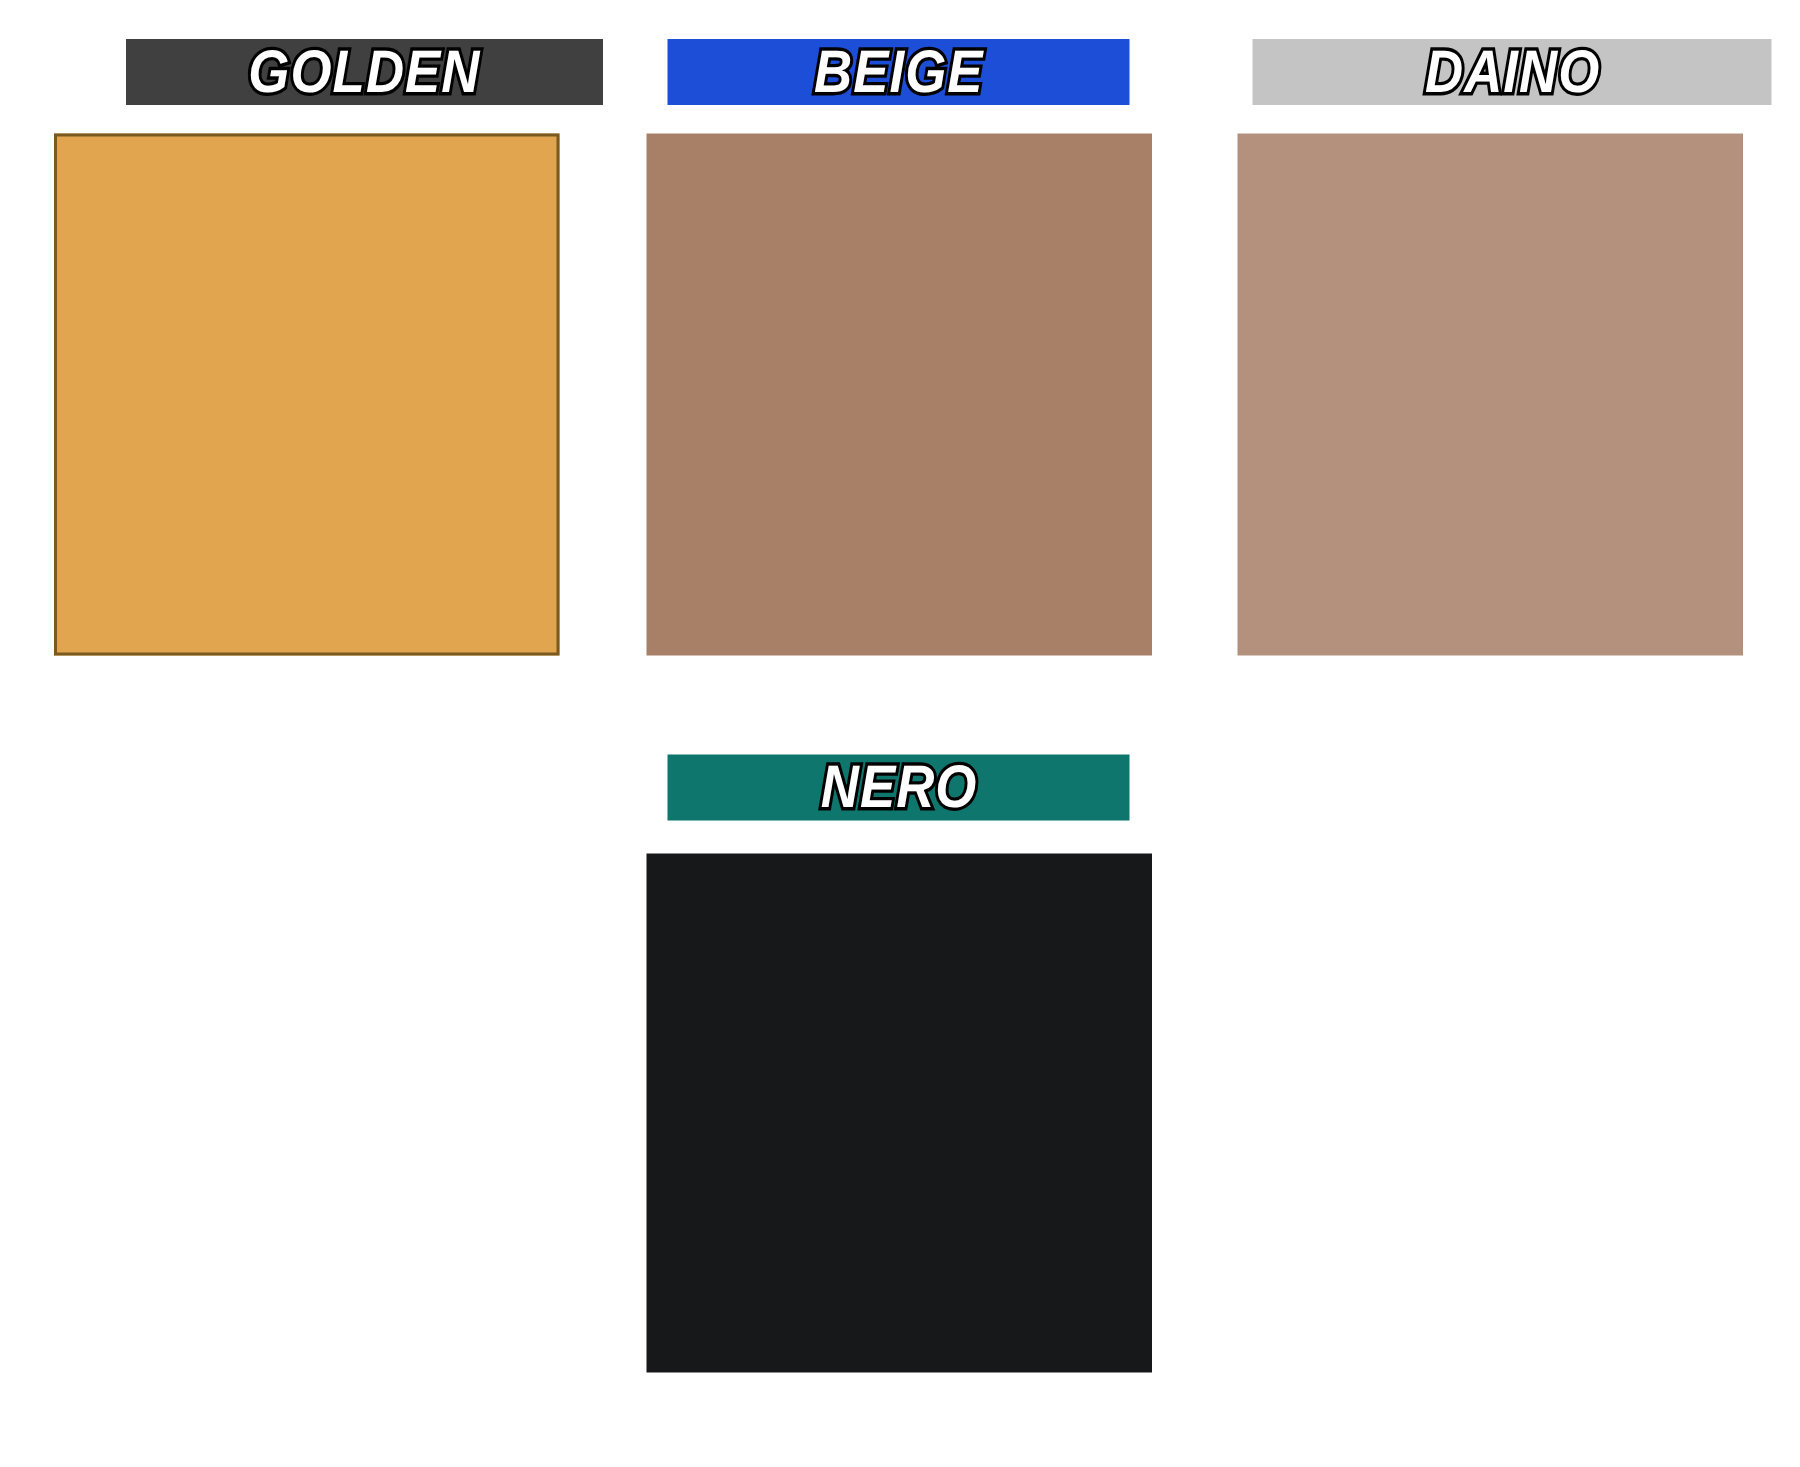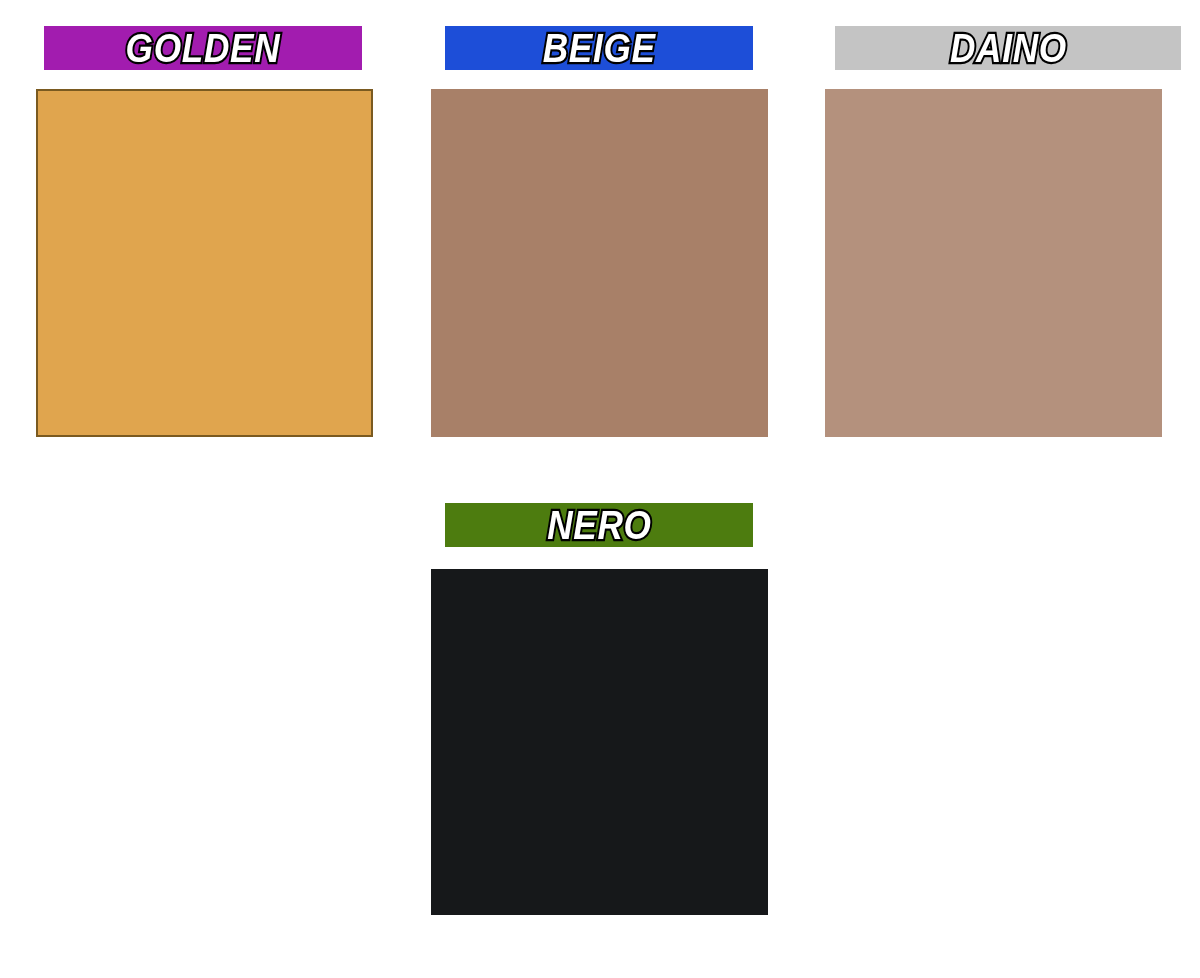--- a/index.html
+++ b/index.html
@@ -97,40 +97,40 @@
     left: 431px; top: 569px;
     width: 337px; height: 346px;
   }
 </style>
 </head>
 <body style="background-color: rgb(255, 255, 255);">
 
 <div class="board">
 
   <div class="swatch-group" id="group-golden">
-    <div class="label-bar" style="background-color: #a21caf;">
+    <div class="label-bar" style="background-color: #404040; margin-left: 40px;">
       <span class="label-text" style="color: rgb(255, 255, 255); -webkit-text-stroke: 4.5px rgb(0, 0, 0);">GOLDEN</span>
     </div>
     <div class="color-tile" id="tile-golden" style="background-color: rgb(224, 165, 78); border: 2px solid rgb(122, 90, 32);"></div>
   </div>
 
   <div class="swatch-group" id="group-beige">
     <div class="label-bar" style="background-color: #1d4ed8;">
       <span class="label-text" style="color: rgb(255, 255, 255); -webkit-text-stroke: 4.5px rgb(0, 0, 0);">BEIGE</span>
     </div>
     <div class="color-tile" id="tile-beige" style="background-color: rgb(168, 128, 104);"></div>
   </div>
 
   <div class="swatch-group" id="group-daino">
     <div class="label-bar" style="background-color: rgb(196, 196, 196);">
       <span class="label-text" style="color: rgb(255, 255, 255); -webkit-text-stroke: 4.5px rgb(0, 0, 0);">DAINO</span>
     </div>
     <div class="color-tile" id="tile-daino" style="background-color: rgb(180, 145, 125);"></div>
   </div>
 
   <div class="swatch-group" id="group-nero">
-    <div class="label-bar" style="background-color: #4d7c0f;">
+    <div class="label-bar" style="background-color: #0f766e;">
       <span class="label-text" style="color: rgb(255, 255, 255); -webkit-text-stroke: 4.5px rgb(0, 0, 0);">NERO</span>
     </div>
     <div class="color-tile" id="tile-nero" style="background-color: rgb(22, 24, 26);"></div>
   </div>
 
 </div>
 
 </body></html>

